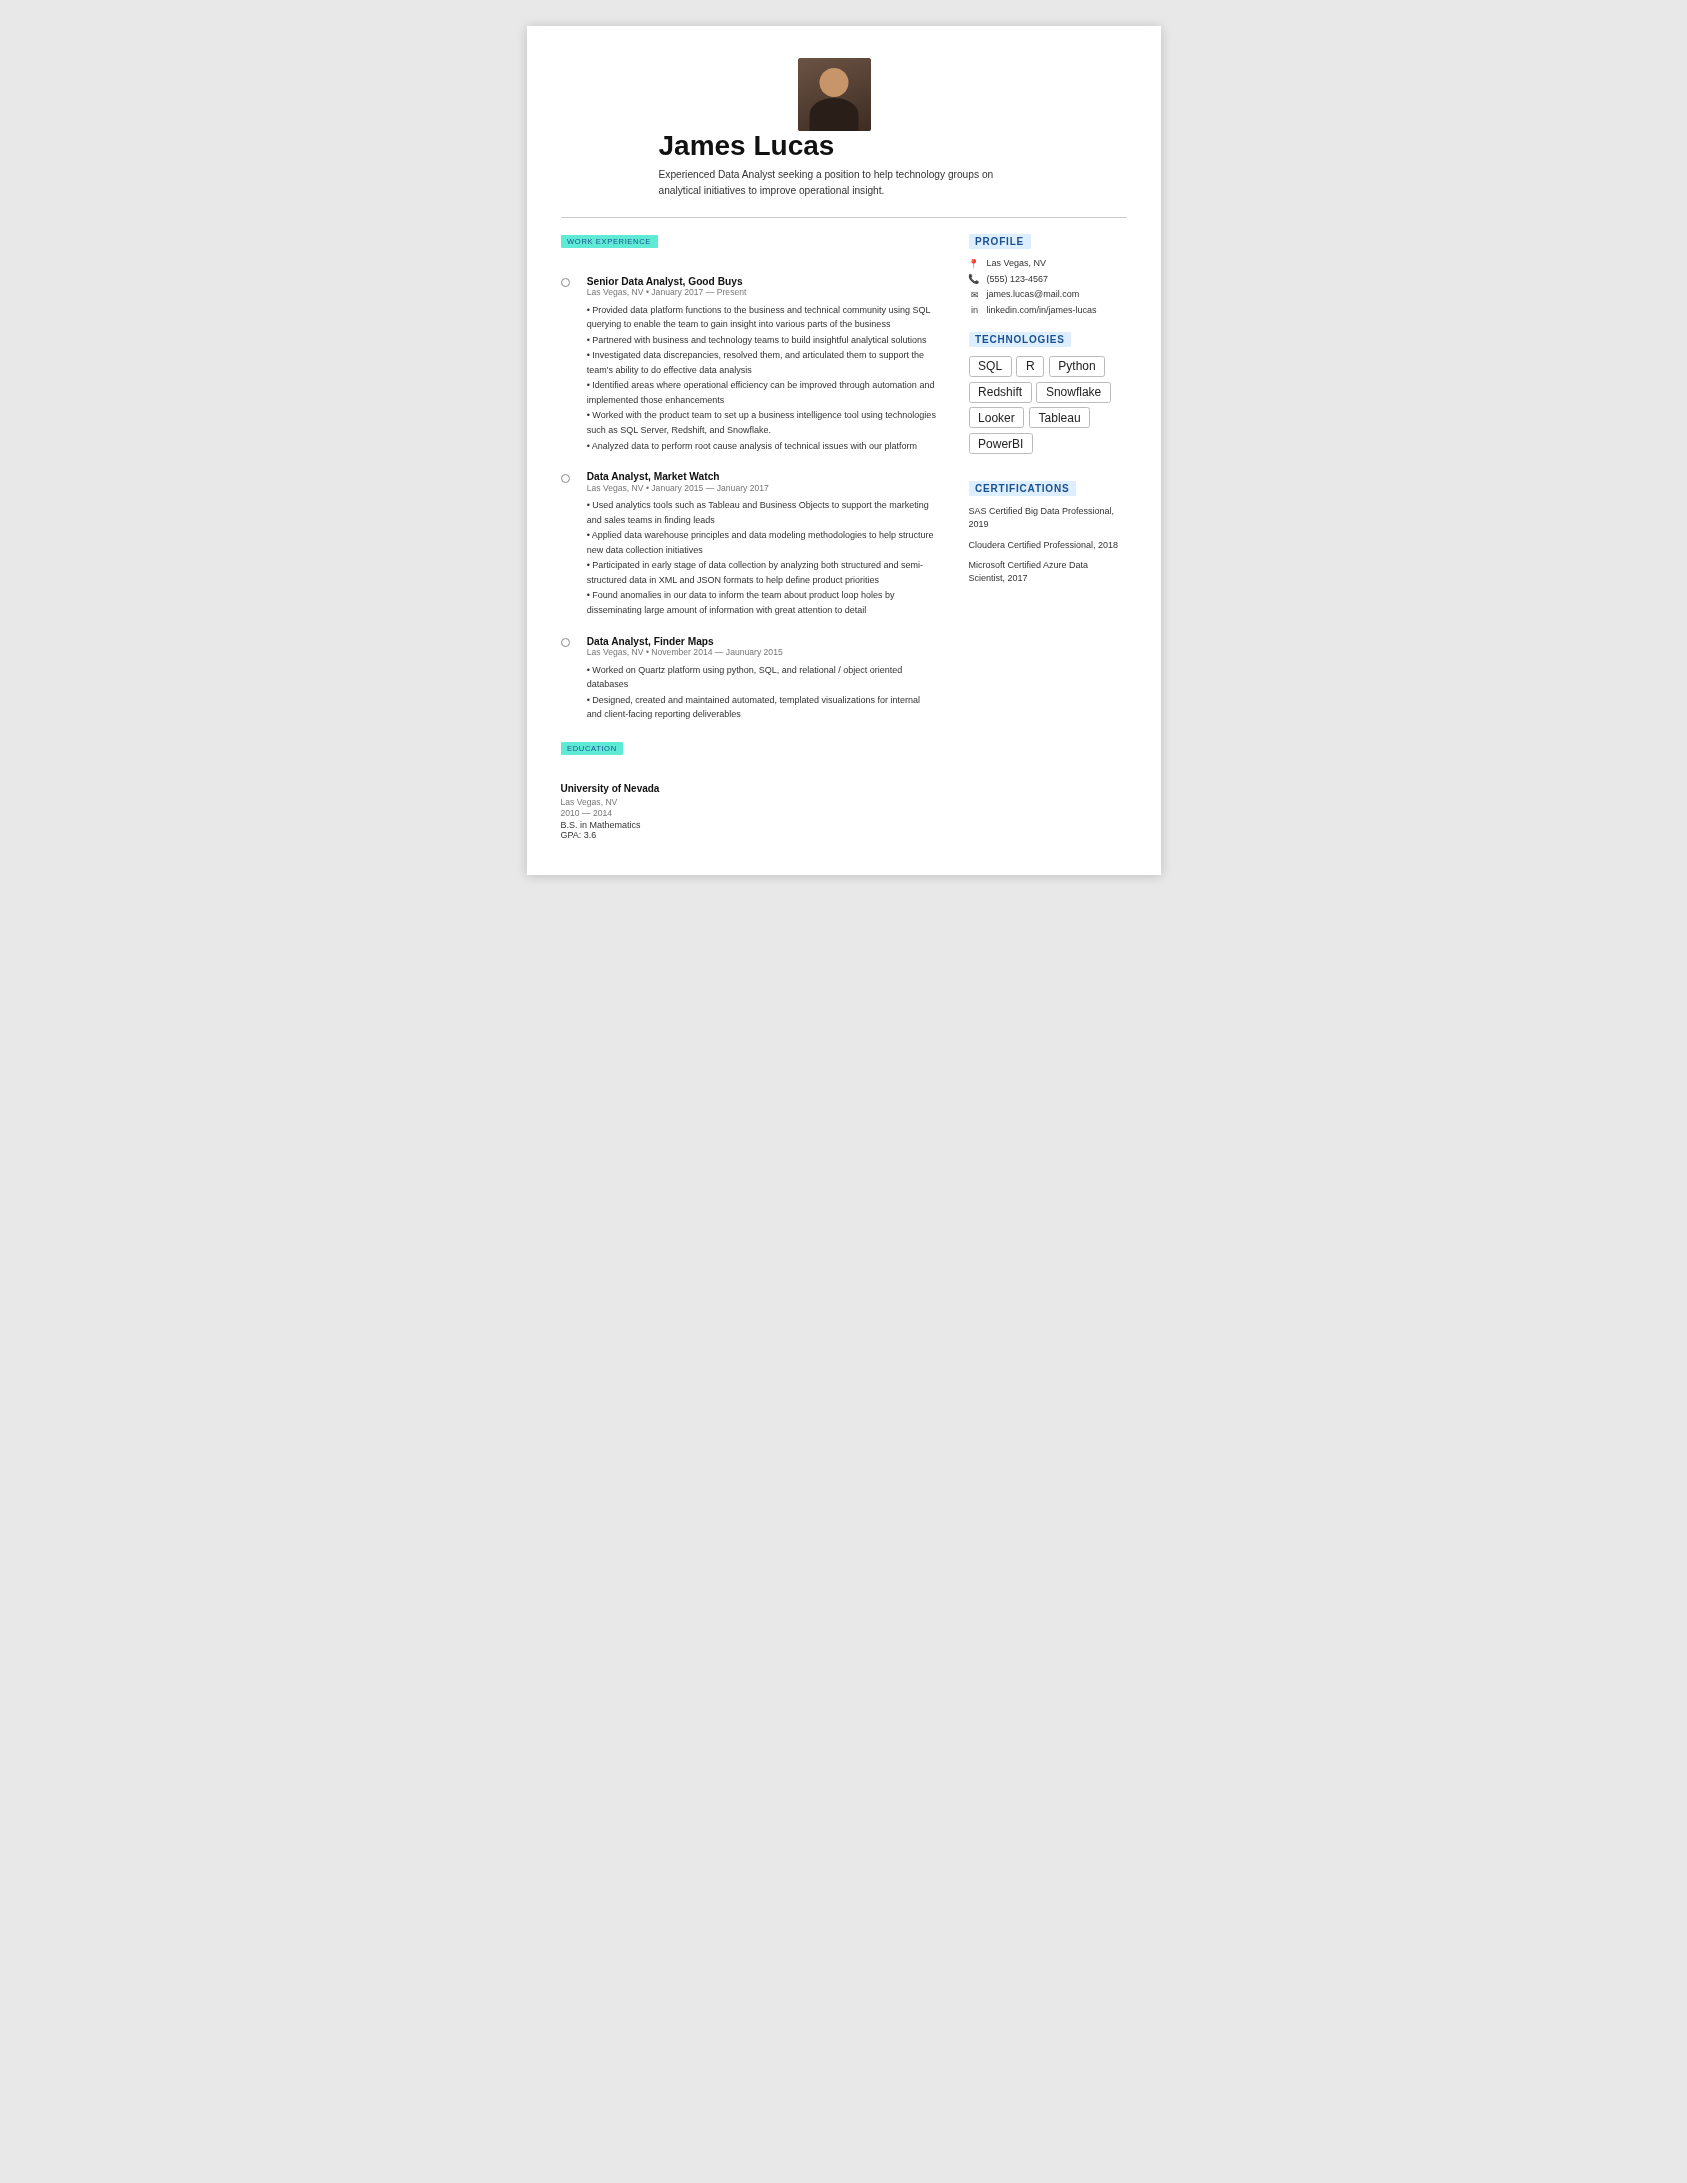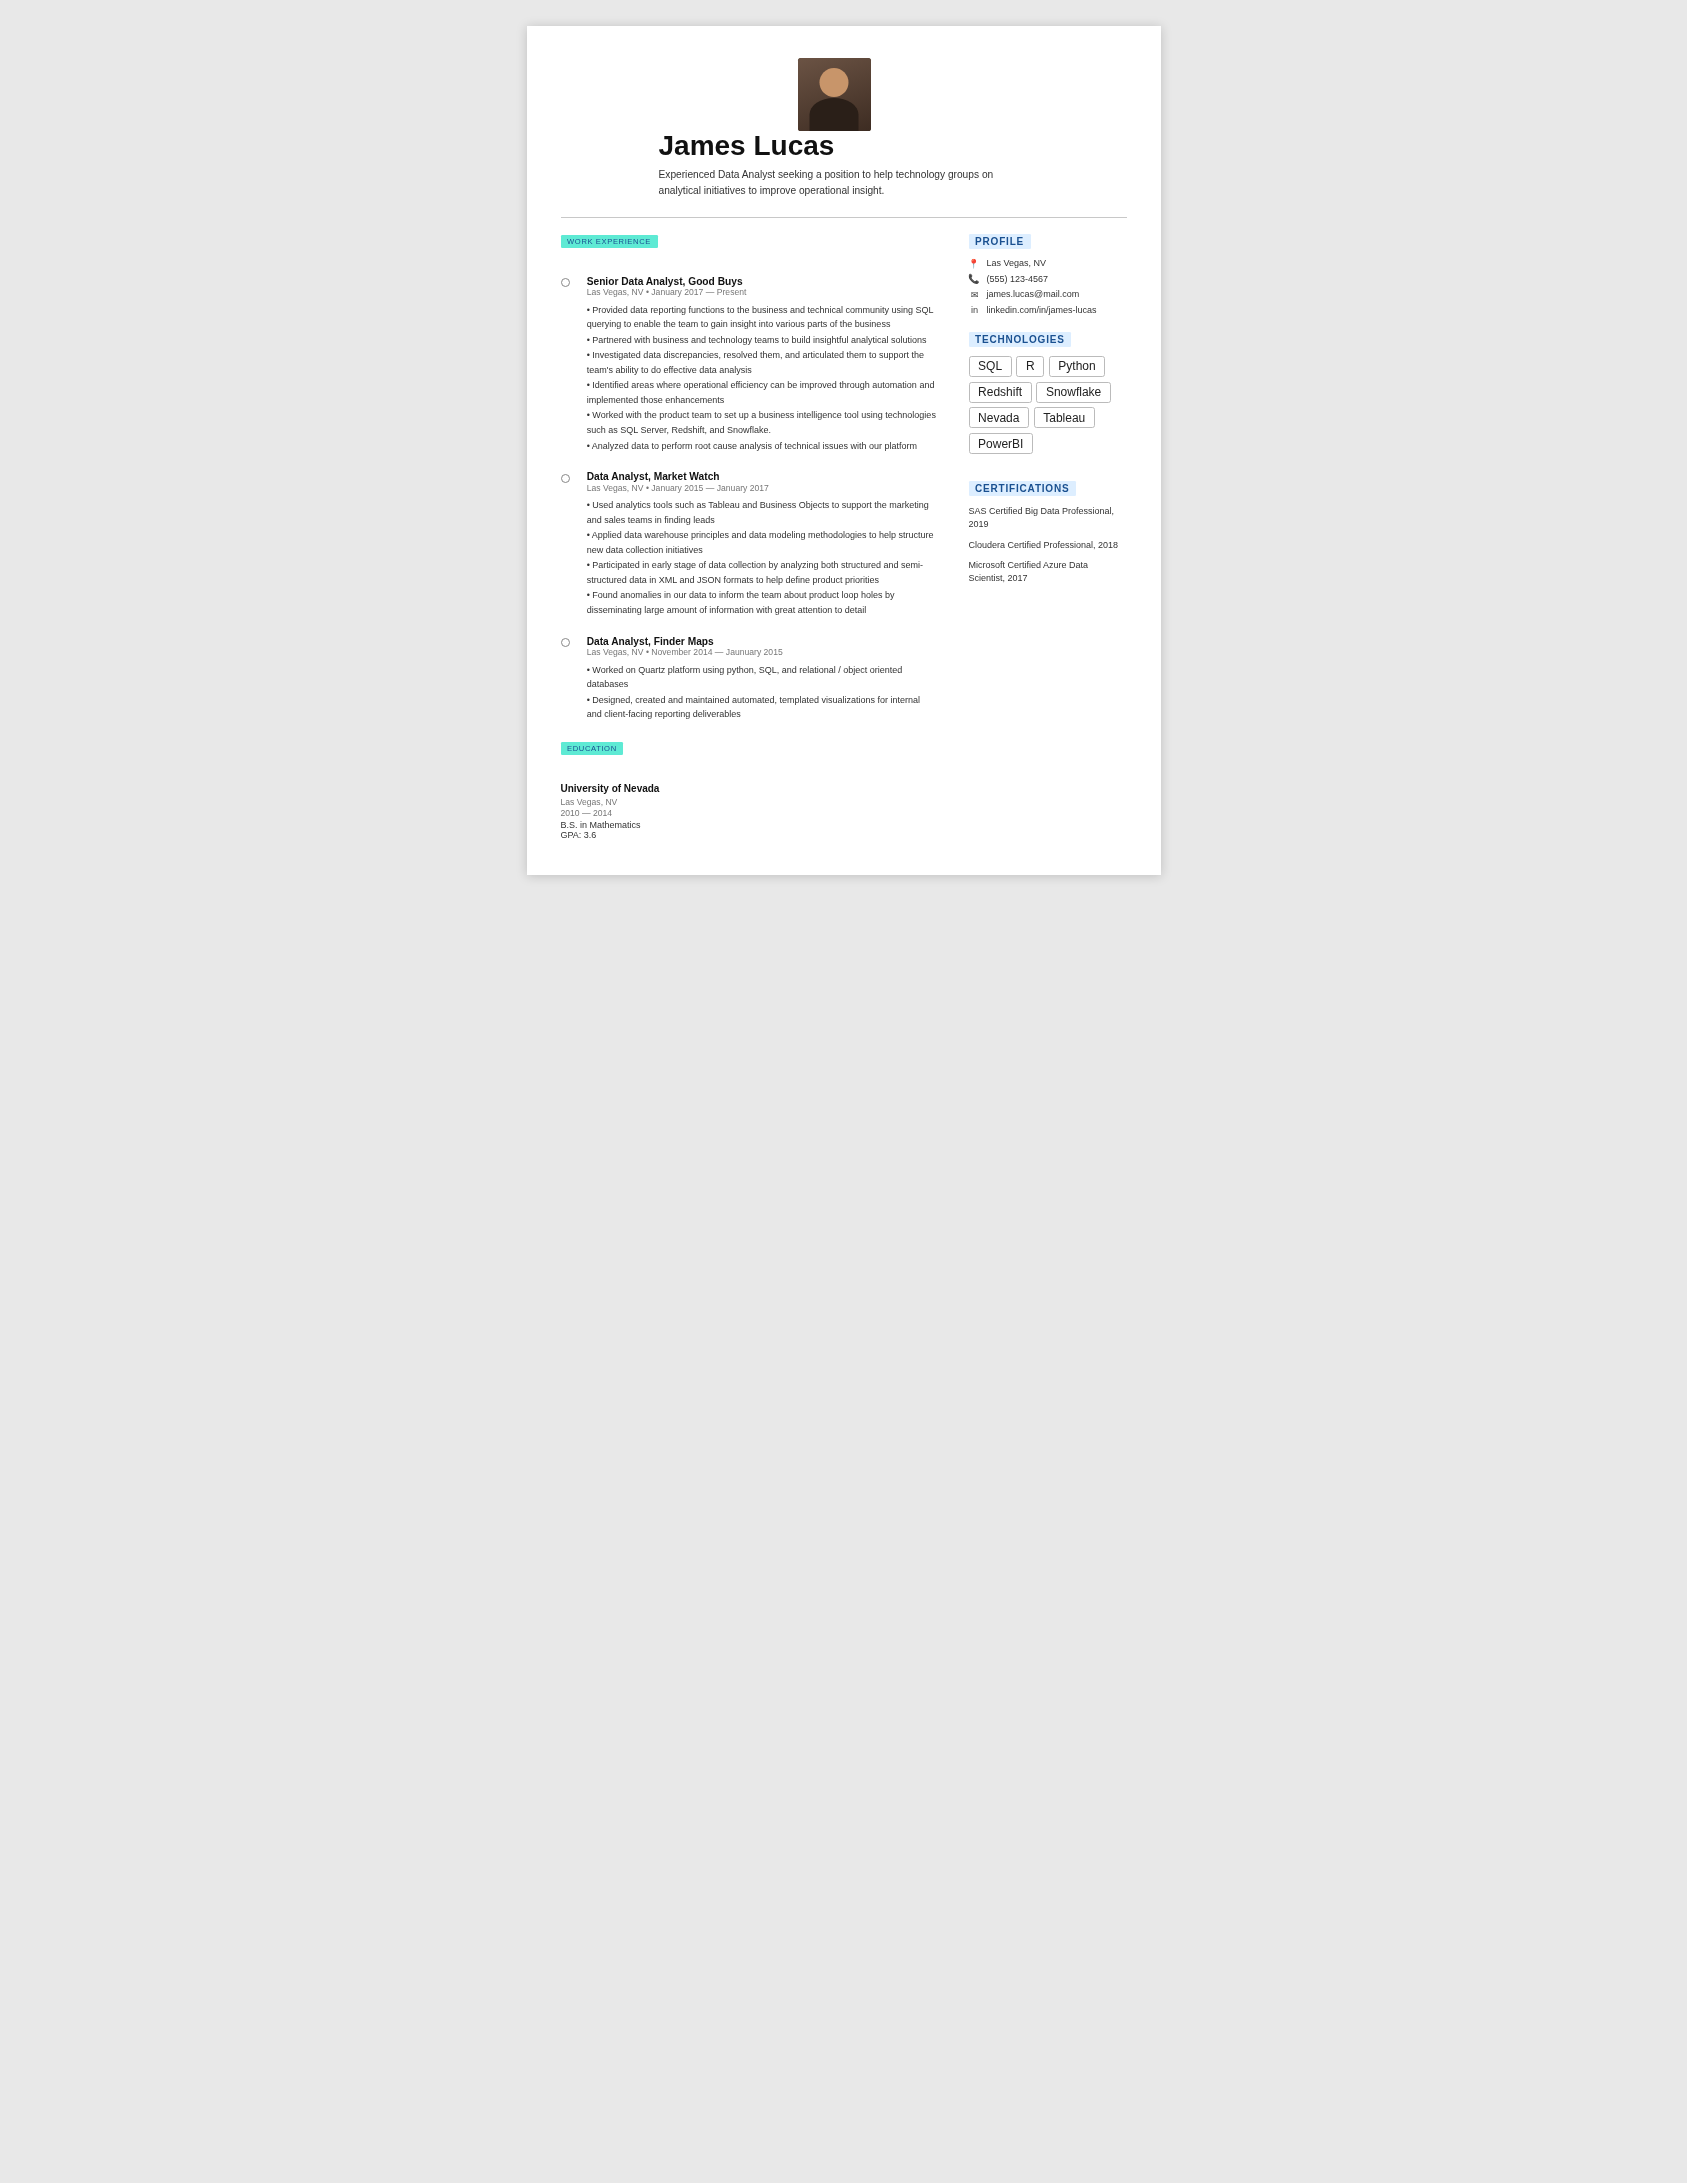--- a/index.html
+++ b/index.html
@@ -232,21 +232,21 @@
       <div>
         <span class="section-label">WORK EXPERIENCE</span>
 
         
         <div class="job-entry">
           <div class="job-circle"></div>
           <div class="job-content">
             <div class="job-title">Senior Data Analyst, Good Buys</div>
             <div class="job-meta">Las Vegas, NV • January 2017 — Present</div>
             <div class="job-bullets">
-              <p>• Provided data reporting functions to the business and technical community using SQL querying to enable the team to gain insight into various parts of the business</p>
+              <p>• Provided data platform functions to the business and technical community using SQL querying to enable the team to gain insight into various parts of the business</p>
               <p>• Partnered with business and technology teams to build insightful analytical solutions</p>
               <p>• Investigated data discrepancies, resolved them, and articulated them to support the team's ability to do effective data analysis</p>
               <p>• Identified areas where operational efficiency can be improved through automation and implemented those enhancements</p>
               <p>• Worked with the product team to set up a business intelligence tool using technologies such as SQL Server, Redshift, and Snowflake.</p>
               <p>• Analyzed data to perform root cause analysis of technical issues with our platform</p>
             </div>
           </div>
         </div>
 
         
@@ -311,21 +311,21 @@
       </div>
 
       <div class="tech-section">
         <span class="section-label-side">TECHNOLOGIES</span>
         <div class="tech-grid" id="tech-grid">
             <span class="tech-tag">SQL</span>
             <span class="tech-tag">R</span>
             <span class="tech-tag">Python</span>
             <span class="tech-tag">Redshift</span>
             <span class="tech-tag">Snowflake</span>
-            <span class="tech-tag">Nevada</span>
+            <span class="tech-tag">Looker</span>
             <span class="tech-tag">Tableau</span>
             <span class="tech-tag">PowerBI</span>
           </div>
       </div>
 
       <div>
         <span class="section-label-side">CERTIFICATIONS</span>
         <div id="cert-list">
             <div class="cert-item">SAS Certified Big Data Professional, 2019</div>
             <div class="cert-item">Cloudera Certified Professional, 2018</div>

